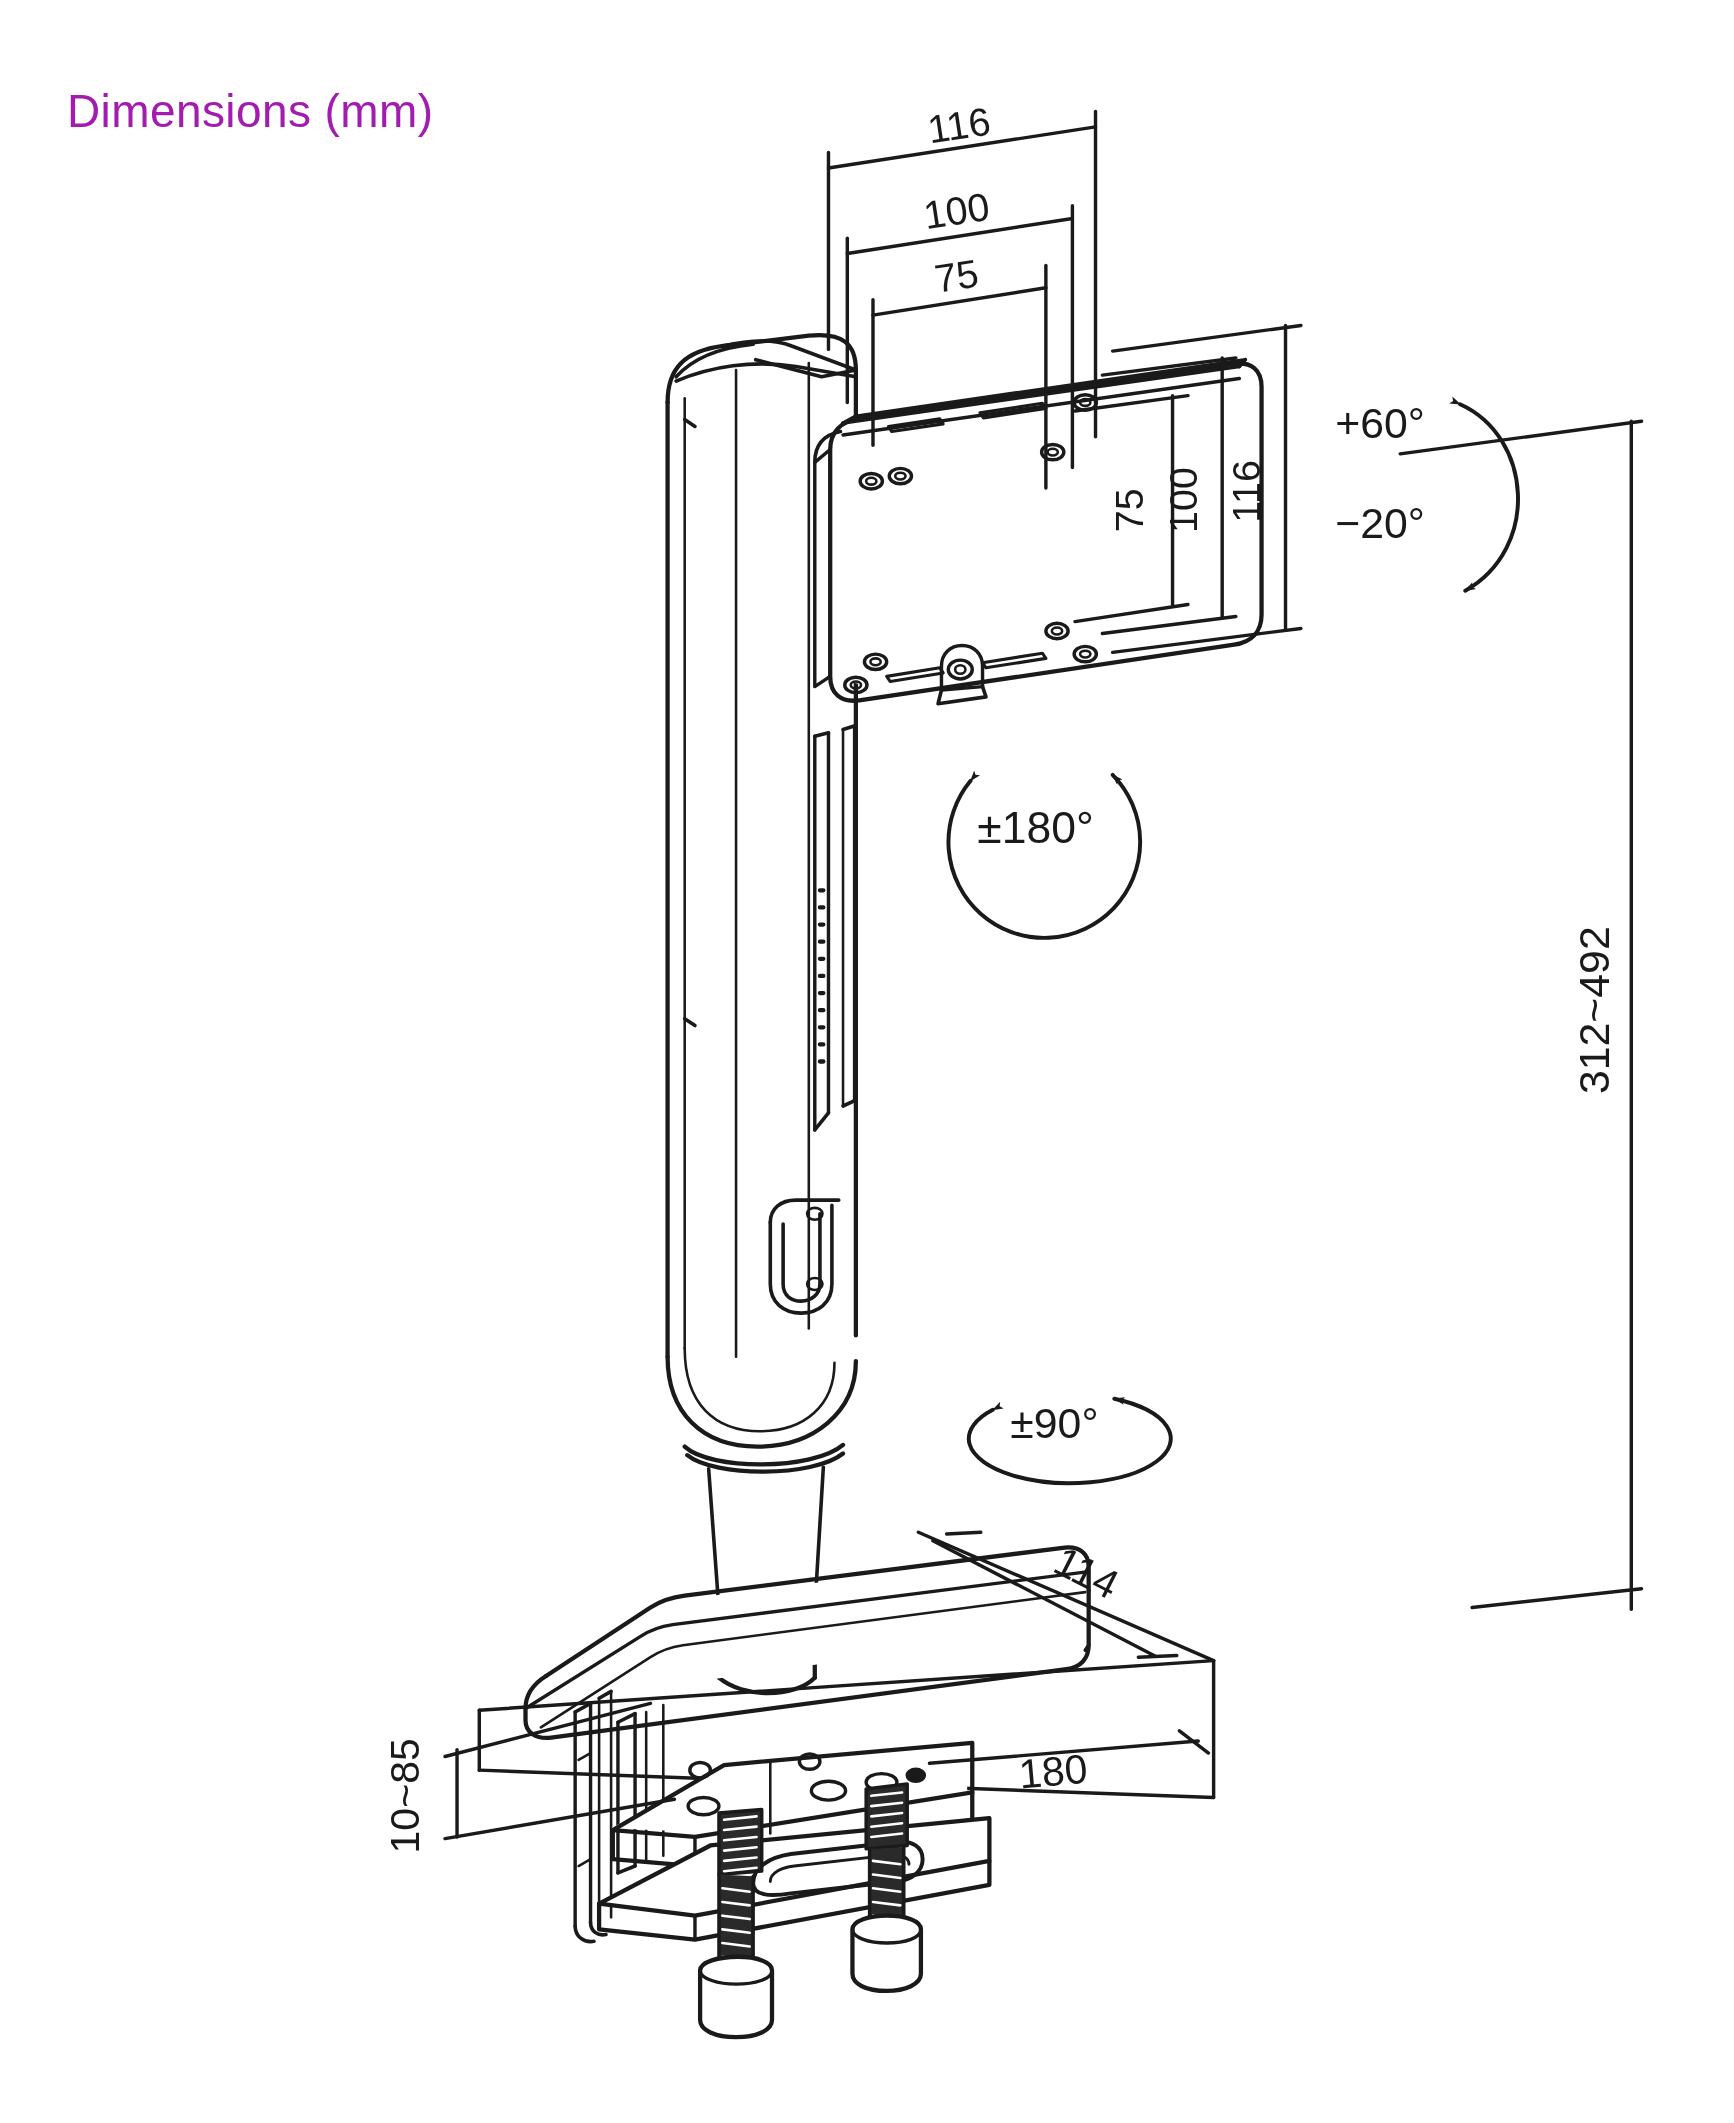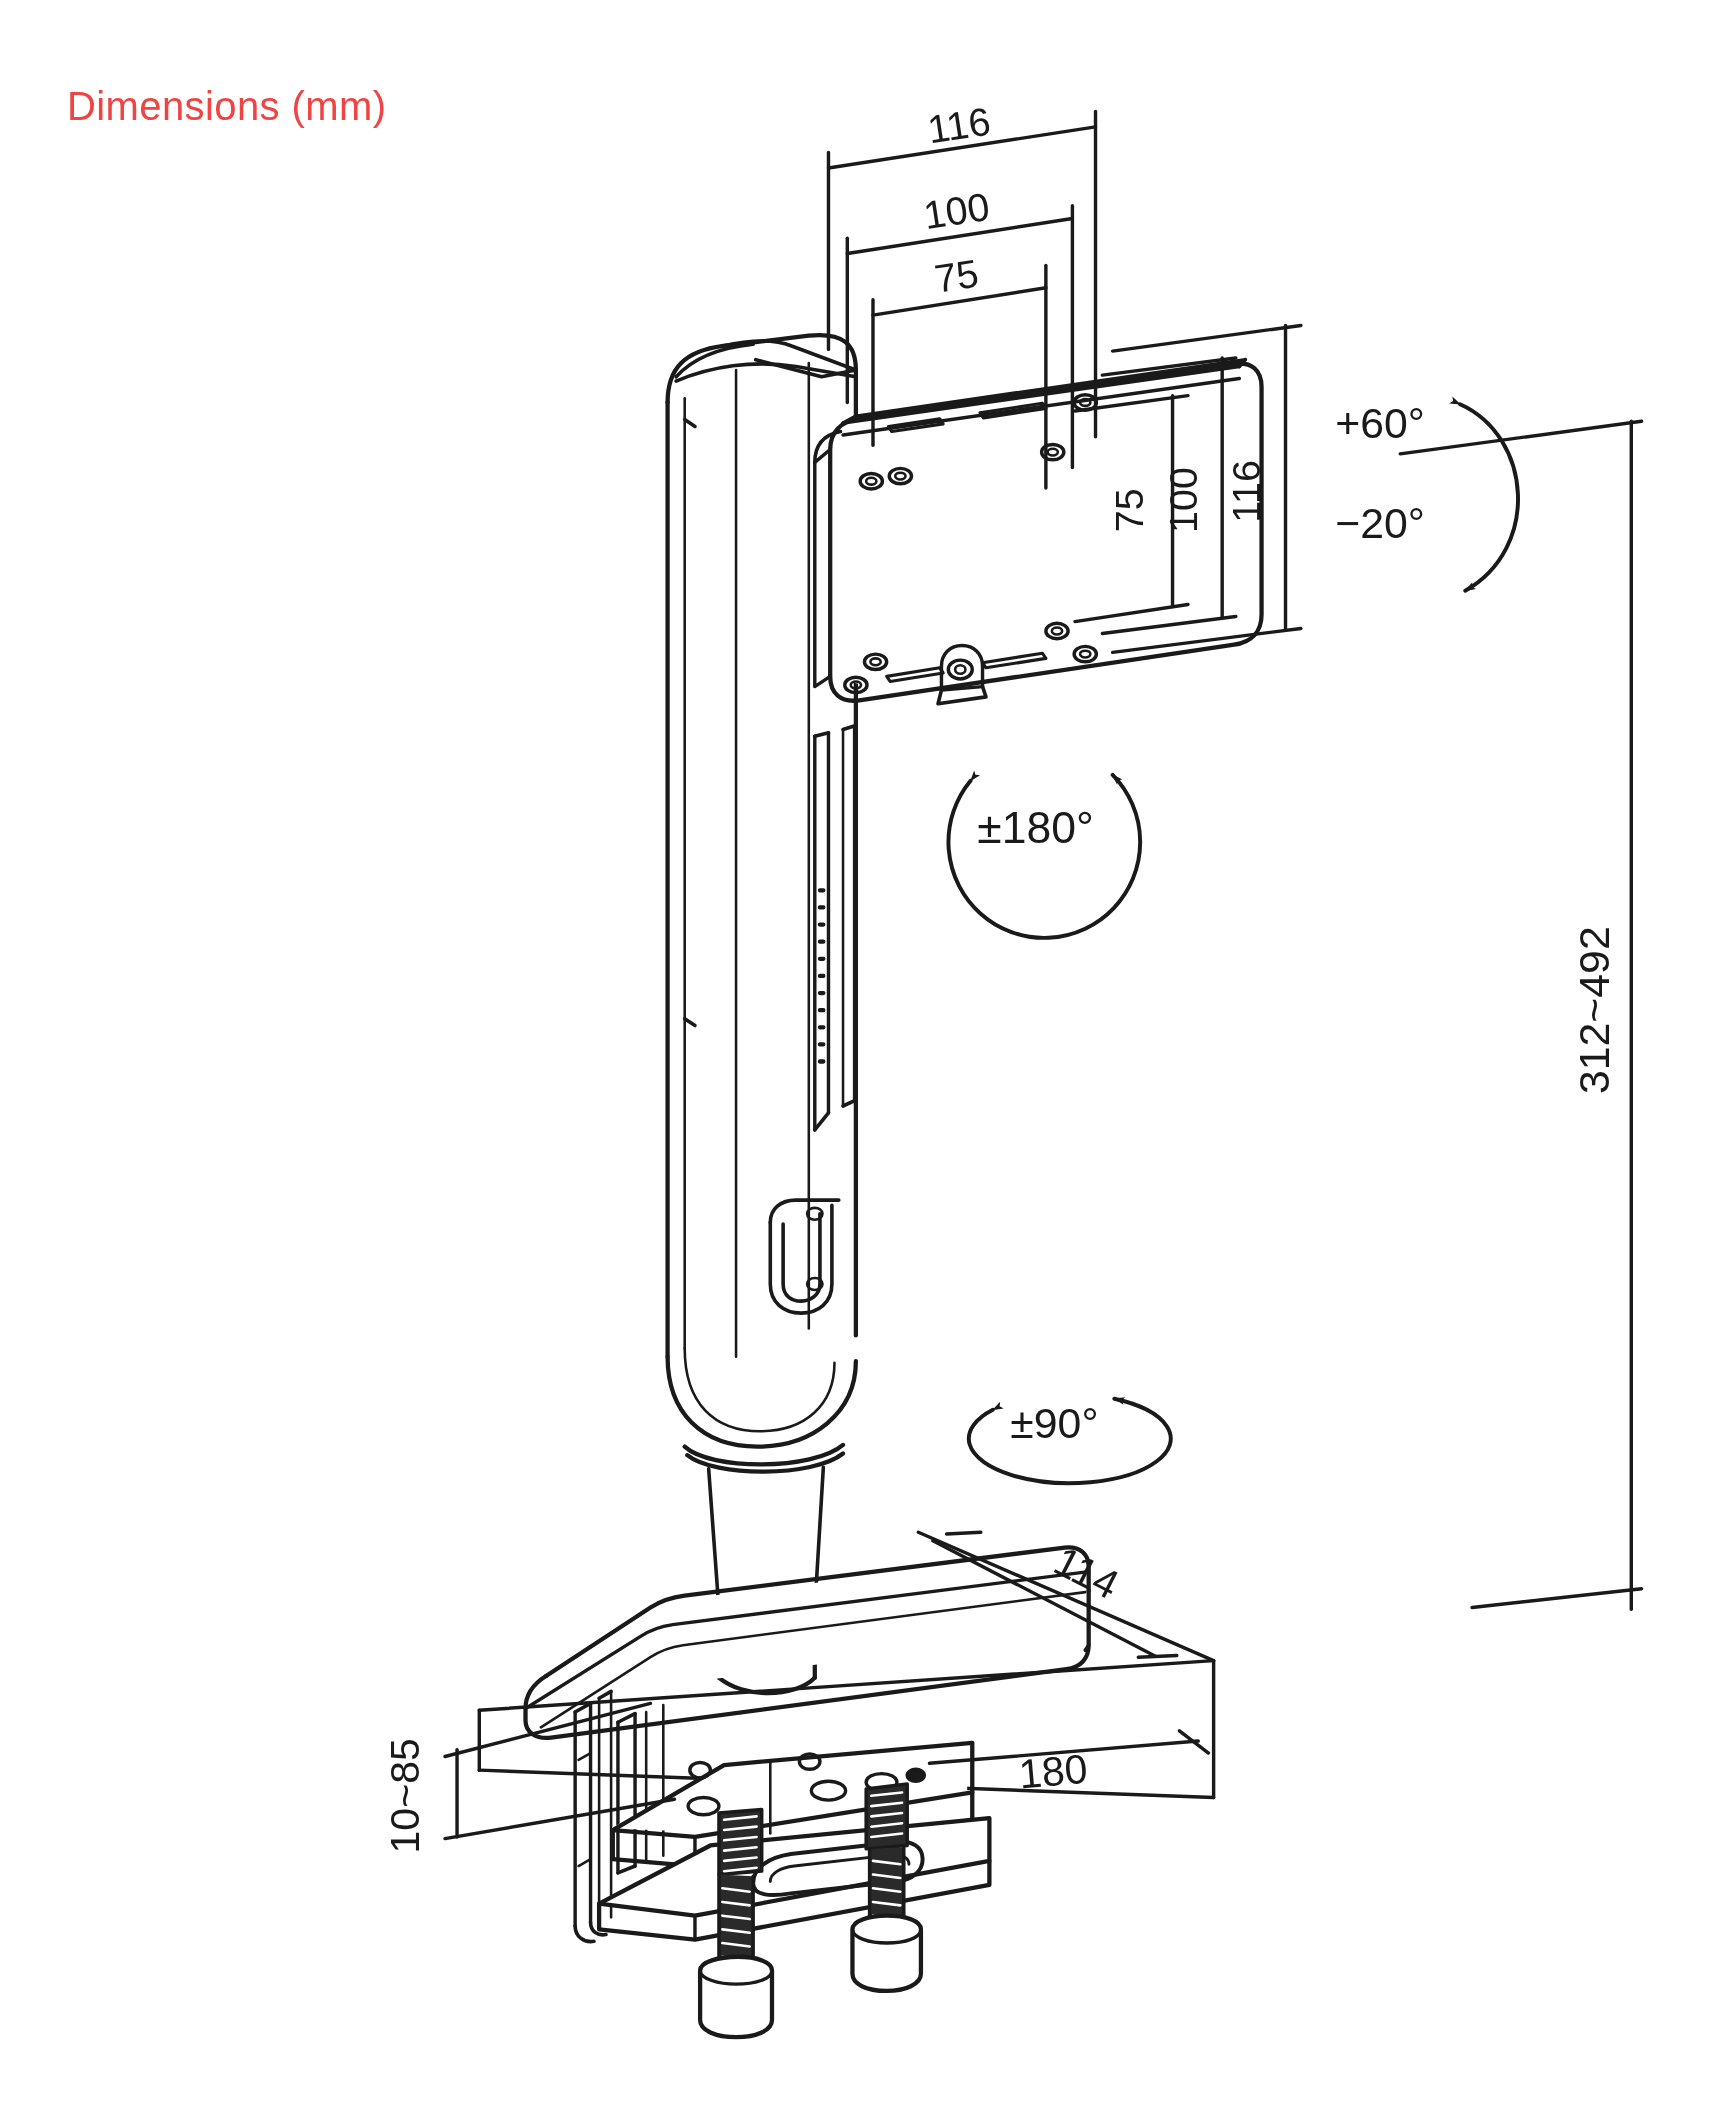--- a/index.html
+++ b/index.html
@@ -9,23 +9,23 @@
     font-family:"Liberation Sans","DejaVu Sans",sans-serif;
     color:#1a1a1a;
     overflow:hidden;
     position:relative;
   }
   #stage{position:absolute;inset:0;width:1734px;height:2123px;}
   #drawing{position:absolute;left:0;top:0;width:1734px;height:2123px;}
   .title{
     position:absolute;
     left:67px;top:84px;
-    font-size:40px;
+    font-size:46px;
     letter-spacing:0.4px;
-    color:#ef4444;
+    color:#a21caf;
     white-space:nowrap;
   }
   svg text{
     font-family:"Liberation Sans","DejaVu Sans",sans-serif;
     fill:#1a1a1a;
   }
 </style>
 </head>
 <body>
 

